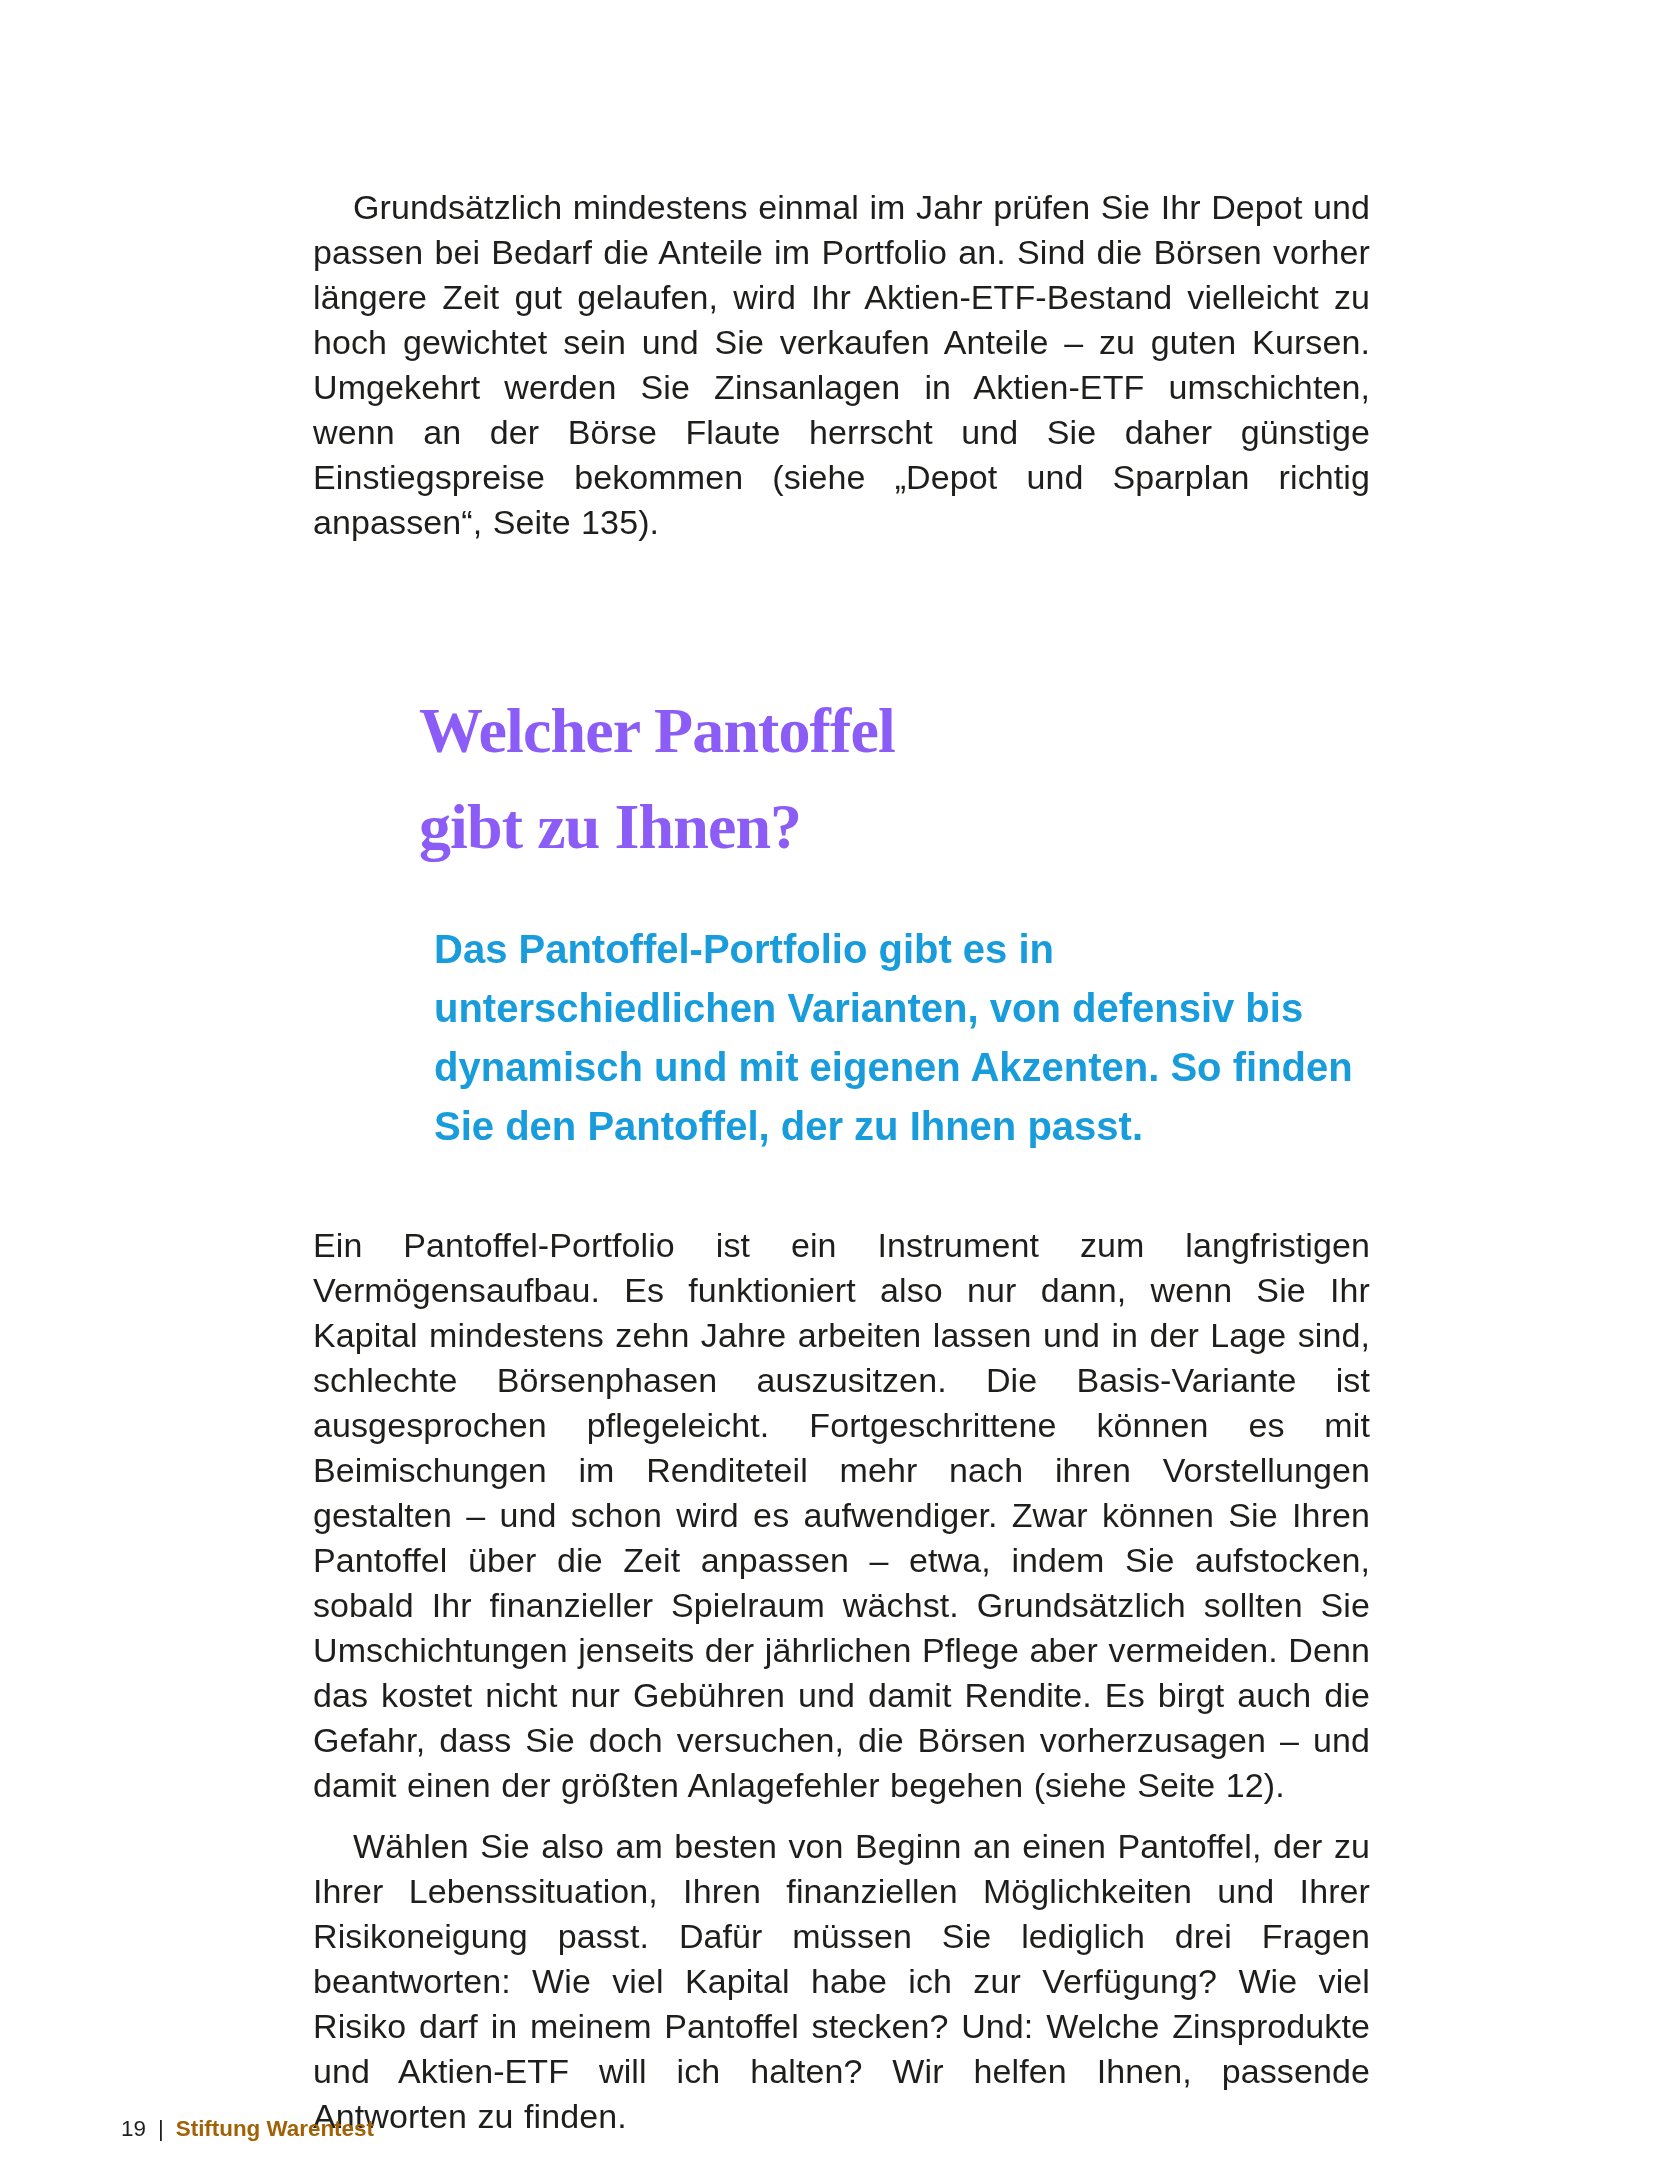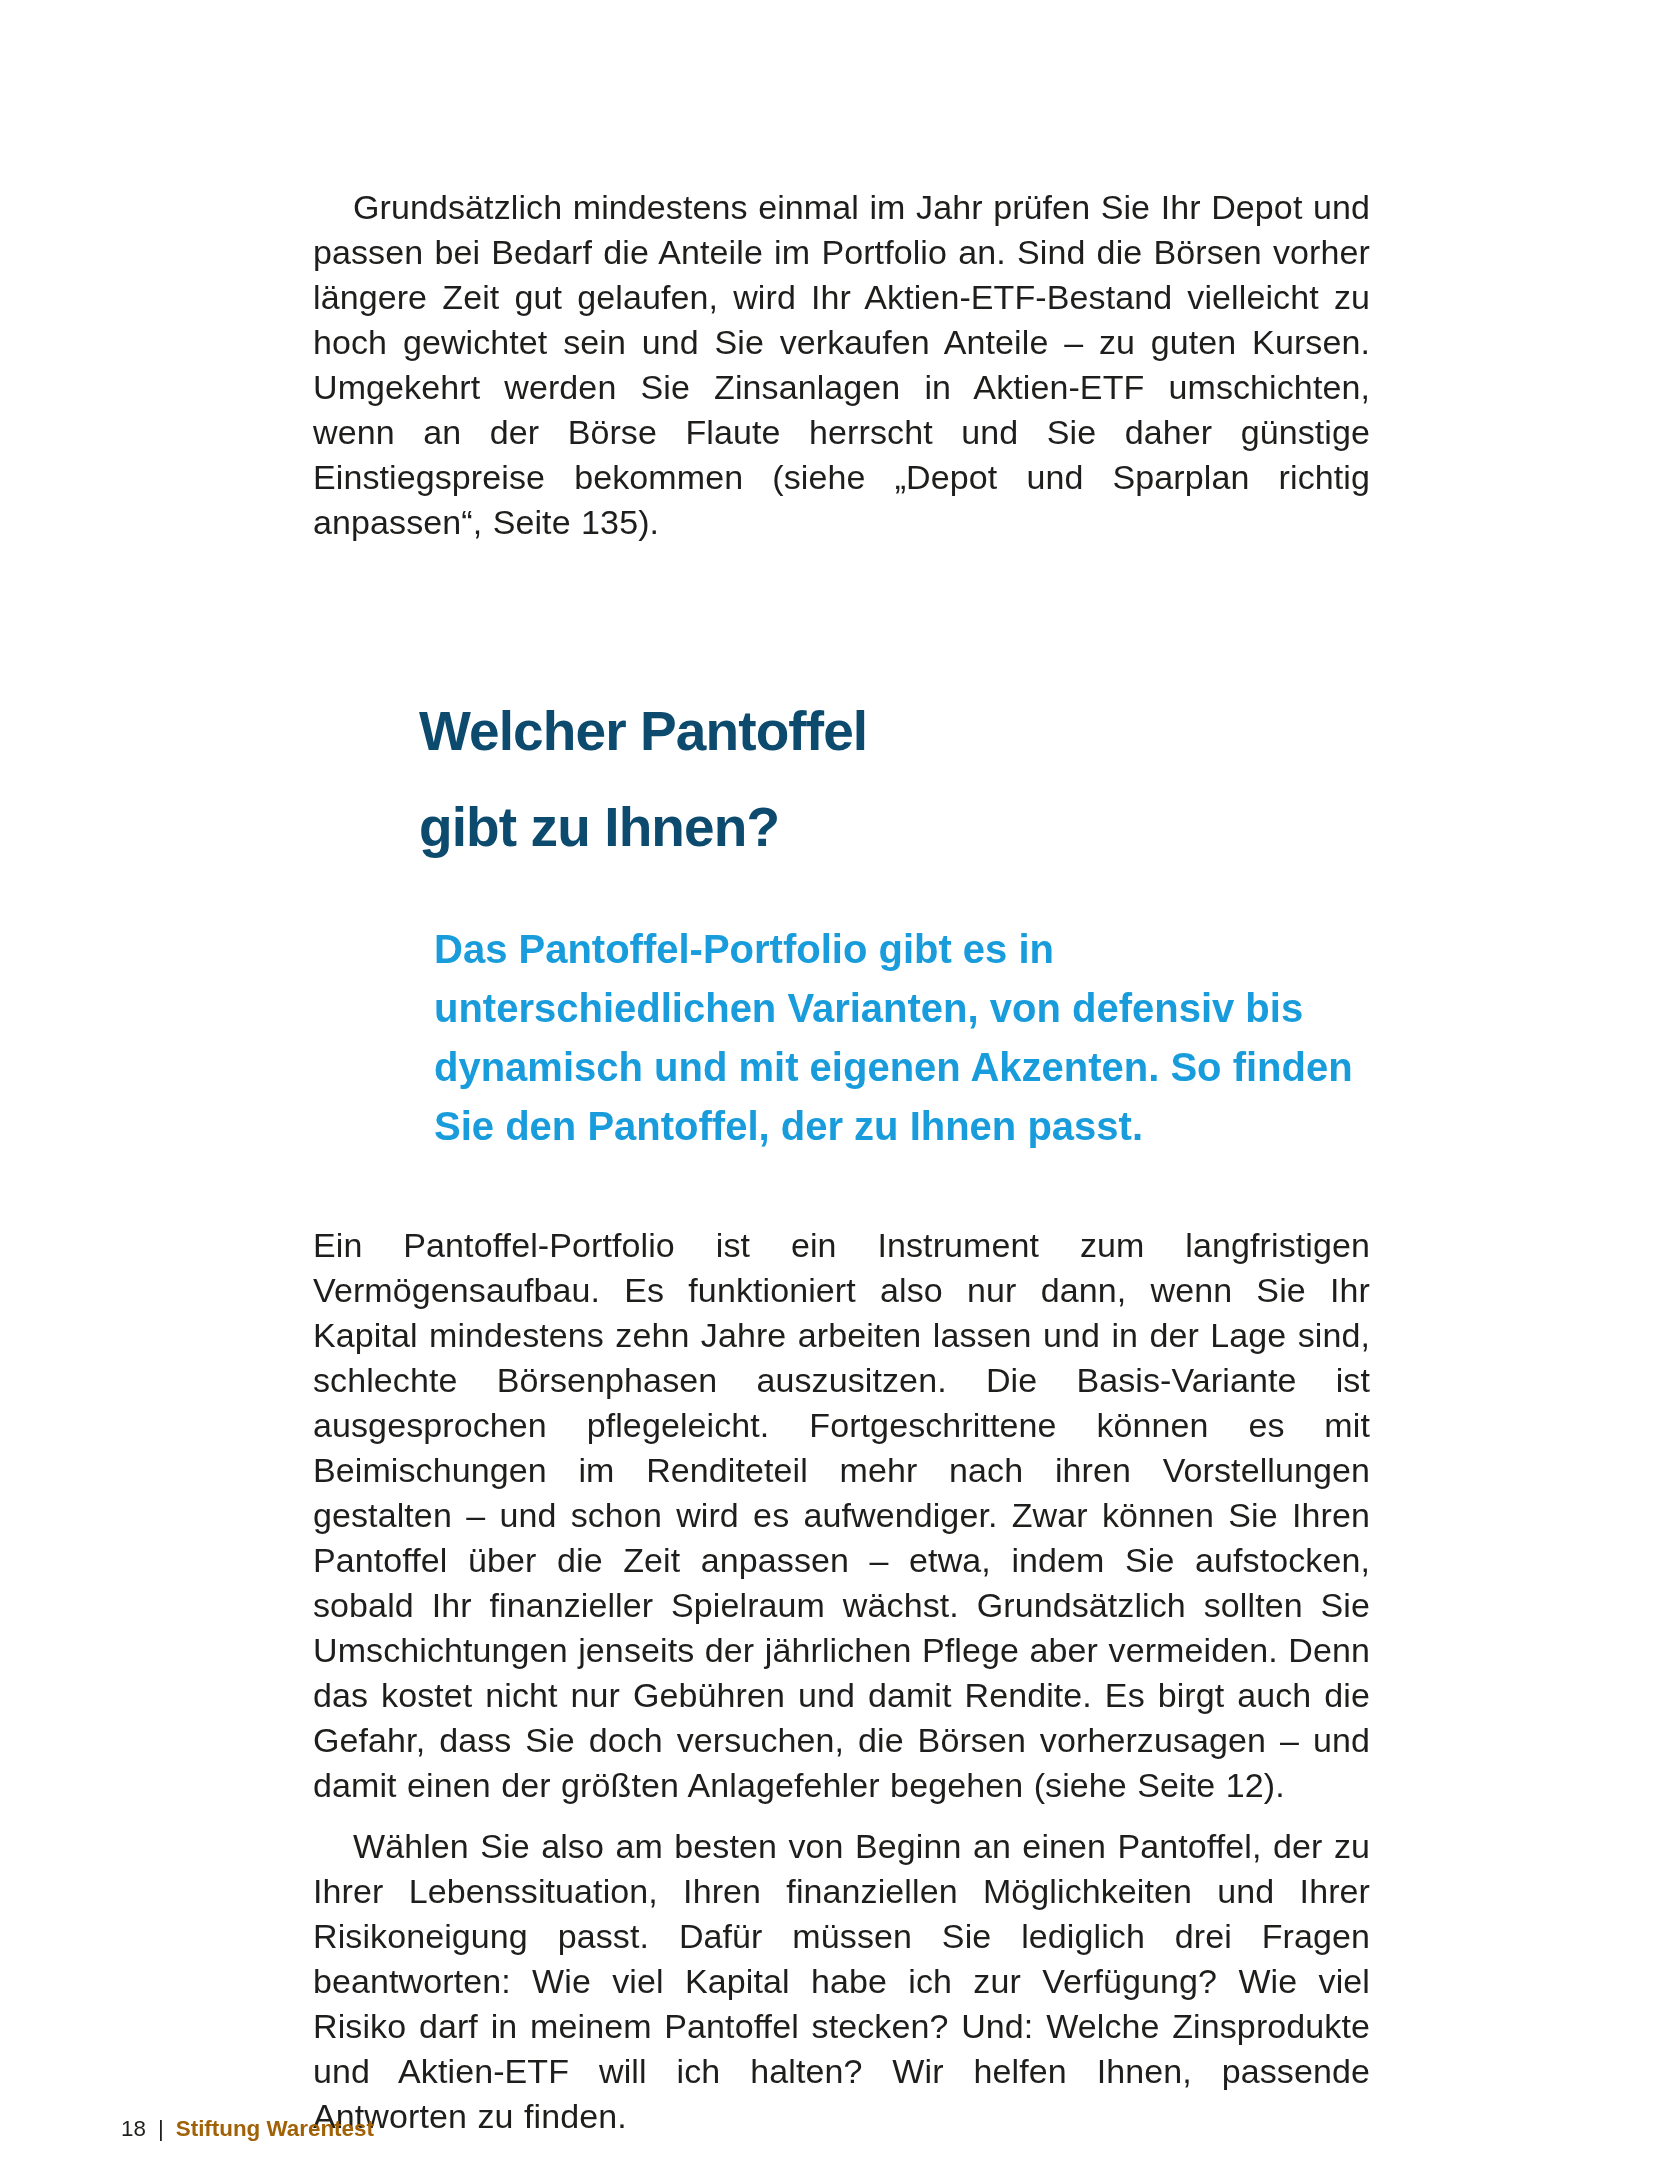--- a/index.html
+++ b/index.html
@@ -37,25 +37,26 @@
   .body-par.indent {
     text-indent: 40px;
   }
   .chapter {
     margin-top: 138px;
     margin-bottom: 67px;
     padding-left: 122px;
   }
   .chapter-title {
     margin: 0 0 45px 0;
-    font-size: 55px;
+    font-size: 64px;
     line-height: 96px;
     font-weight: bold;
-    color: #0c4a6e;
+    color: #8b5cf6;
     letter-spacing: -0.9px;
+    font-family: Liberation Serif, serif;
   }
   .chapter-lead {
     margin: 15px;
     width: 951px;
     font-size: 40px;
     line-height: 59px;
     font-weight: bold;
     color: #189cdc;
     text-align: left;
     letter-spacing: 0px;
@@ -101,19 +102,19 @@
       <p class="chapter-lead">Das Pantoffel-Portfolio gibt es in unterschiedlichen Varianten, von defensiv bis dynamisch und mit eigenen Akzenten. So finden Sie den Pantoffel, der zu Ihnen passt.</p>
     </section>
 
     <p class="body-par">Ein Pantoffel-Portfolio ist ein Instrument zum langfristigen Vermögensaufbau. Es funktioniert also nur dann, wenn Sie Ihr Kapital mindestens zehn Jahre arbeiten lassen und in der Lage sind, schlechte Börsenphasen auszusitzen. Die Basis-Variante ist ausgesprochen pflegeleicht. Fortgeschrittene können es mit Beimischungen im Renditeteil mehr nach ihren Vorstellungen gestalten – und schon wird es aufwendiger. Zwar können Sie Ihren Pantoffel über die Zeit anpassen – etwa, indem Sie aufstocken, sobald Ihr finanzieller Spielraum wächst. Grundsätzlich sollten Sie Umschichtungen jenseits der jährlichen Pflege aber vermeiden. Denn das kostet nicht nur Gebühren und damit Rendite. Es birgt auch die Gefahr, dass Sie doch versuchen, die Börsen vorherzusagen – und damit einen der größten Anlagefehler begehen (siehe Seite 12).</p>
 
     <p class="body-par indent">Wählen Sie also am besten von Beginn an einen Pantoffel, der zu Ihrer Lebenssituation, Ihren finanziellen Möglichkeiten und Ihrer Risikoneigung passt. Dafür müssen Sie lediglich drei Fragen beantworten: Wie viel Kapital habe ich zur Verfügung? Wie viel Risiko darf in meinem Pantoffel stecken? Und: Welche Zinsprodukte und Aktien-ETF will ich halten? Wir helfen Ihnen, passende Antworten zu finden.</p>
 
   </main>
 
   <footer class="footer">
-    <span class="page-number">18</span>
+    <span class="page-number">19</span>
     <span class="separator">|</span>
     <span class="brand">Stiftung Warentest</span>
   </footer>
 
 </div>
 
 
 </body></html>

